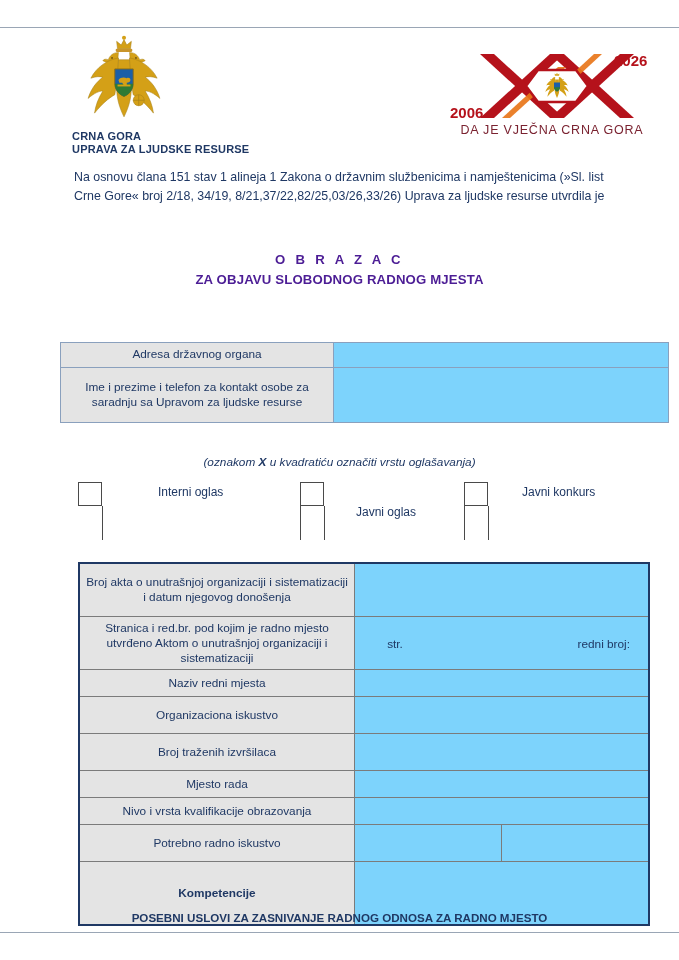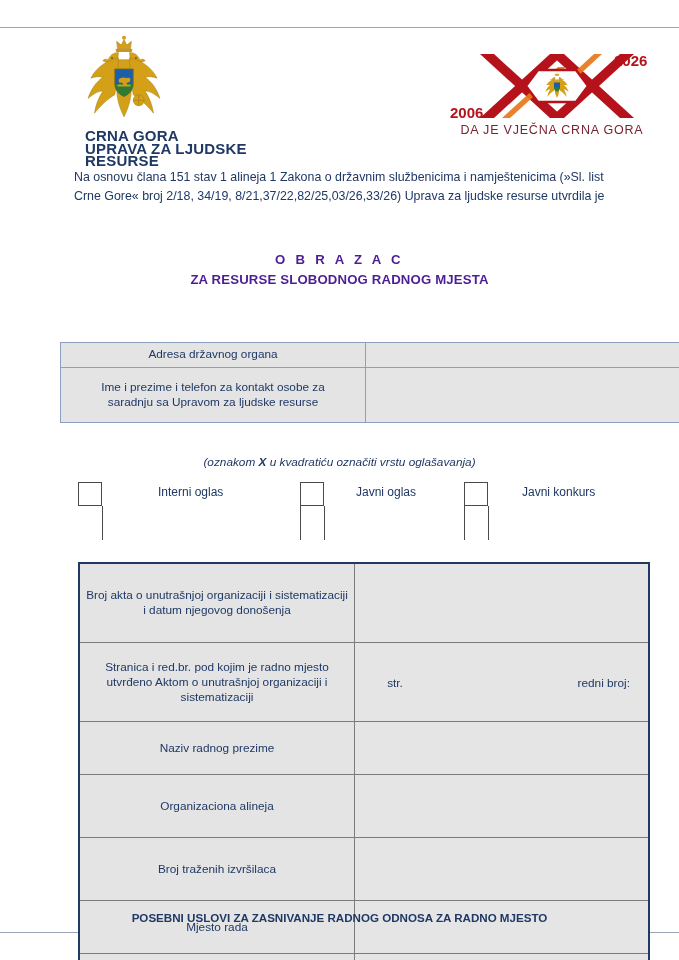--- a/index.html
+++ b/index.html
@@ -41,26 +41,25 @@
   }
   .crest-block {
     position: absolute;
     left: 72px;
     top: 0px;
     width: 250px;
   }
   .crest-svg { display: block; margin-left: 6px; }
   .crest-caption {
     margin-top: 4px;
-    font-size: 15px;
+    font-size: 11px;
     font-weight: bold;
     line-height: 12.5px;
     letter-spacing: 0.2px;
     color: #1f3864;
-    margin-left: 13px;
   }
 
   .anniv-block {
     position: absolute;
     right: 18px;
     top: 10px;
     width: 215px;
     text-align: center;
   }
   .anniv-svg { display: block; }
@@ -104,28 +103,28 @@
   
   table.form-table {
     border-collapse: collapse;
     table-layout: fixed;
   }
   table.form-table td {
     border: 1px solid #8aa0bd;
     font-size: 11.8px;
     line-height: 15.5px;
     color: #1f3864;
-    padding: 2px 20px;
+    padding: 2px 4px;
     vertical-align: middle;
   }
   td.lbl {
     background: #e4e4e4;
     text-align: center;
   }
-  td.val { background: #e5e5e5; }
+  td.val { background: #7dd3fc; }
 
   
   #table-one {
     position: absolute;
     top: 342px;
     left: 60px;
     width: 590px;
   }
   #table-one td { border-color: #8aa0bd; }
   #table-one .c1 { width: 264px; }
@@ -187,21 +186,21 @@
     left: 78px;
     width: 572px;
     border: 2px solid #1f3864;
     border-collapse: collapse;
   }
   #table-two td {
     border: 1px solid #7b7b7b;
     font-size: 11.8px;
     line-height: 15px;
     color: #1f3864;
-    padding: 15px 4px;
+    padding: 2px 4px;
     vertical-align: middle;
   }
   #table-two .c1 { width: 266px; }
   #table-two .sub-small { width: 33px; }
   #table-two td.val-split { padding: 0; }
   .split-inner {
     display: flex;
     width: 100%;
     height: 100%;
     font-size: 11.8px;
@@ -302,21 +301,21 @@
 
         <text x="106" y="90" text-anchor="middle" font-family="Liberation Sans, sans-serif" font-size="12.5" letter-spacing="0.8" fill="#7a2230">DA JE VJEČNA CRNA GORA</text>
       </svg>
     </div>
   </div>
 
   <div class="intro">Na osnovu člana 151 stav 1 alineja 1 Zakona o državnim službenicima i namještenicima (»Sl. list Crne Gore« broj 2/18, 34/19, 8/21,37/22,82/25,03/26,33/26) Uprava za ljudske resurse utvrdila je</div>
 
   <div class="form-title">
     <div class="l1">O B R A Z A C</div>
-    <div class="l2">ZA RESURSE SLOBODNOG RADNOG MJESTA</div>
+    <div class="l2">ZA OBJAVU SLOBODNOG RADNOG MJESTA</div>
   </div>
 
 
   <table id="table-one" class="form-table">
     <tbody>
       <tr>
         <td class="lbl c1">Adresa državnog organa</td>
         <td class="val c2" style="height:20px;"></td>
       </tr>
       <tr>
@@ -335,21 +334,21 @@
     <div class="chk-item" style="left:78px;">
       <div class="chk-box"></div>
       <div class="chk-stem right"></div>
       <div class="chk-label" style="left:80px;">Interni oglas</div>
     </div>
 
     <div class="chk-item" style="left:300px;">
       <div class="chk-box"></div>
       <div class="chk-stem left"></div>
       <div class="chk-stem right"></div>
-      <div class="chk-label" style="left:56px;">Javni oglas</div>
+      <div class="chk-label" style="left:56px;margin-top:20px;">Javni oglas</div>
     </div>
 
     <div class="chk-item" style="left:464px;">
       <div class="chk-box"></div>
       <div class="chk-stem left"></div>
       <div class="chk-stem right"></div>
       <div class="chk-label" style="left:58px;">Javni konkurs</div>
     </div>
   </div>
 
@@ -364,40 +363,49 @@
         <td class="lbl c1" style="height:48px;">Stranica i red.br. pod kojim je radno mjesto utvrđeno Aktom o unutrašnjoj organizaciji i sistematizaciji</td>
         <td class="val val-split" colspan="2">
           <div class="split-inner">
             <span class="split-left">str.</span>
             <span class="split-right">redni broj:</span>
           </div>
         </td>
       </tr>
 
       <tr>
-        <td class="lbl c1" style="height:22px;">Naziv radnog prezime</td>
-        <td class="val" colspan="2"></td>
-      </tr>
-
-      <tr>
-        <td class="lbl c1" style="height:32px;">Organizaciona alineja</td>
+        <td class="lbl c1" style="height:22px;">Naziv redni mjesta</td>
+        <td class="val" colspan="2"></td>
+      </tr>
+
+      <tr>
+        <td class="lbl c1" style="height:32px;">Organizaciona iskustvo</td>
         <td class="val" colspan="2"></td>
       </tr>
 
       <tr>
         <td class="lbl c1" style="height:32px;">Broj traženih izvršilaca</td>
         <td class="val" colspan="2"></td>
       </tr>
 
       <tr>
         <td class="lbl c1" style="height:22px;">Mjesto rada</td>
         <td class="val" colspan="2"></td>
       </tr>
 
-
+      <tr>
+        <td class="lbl c1" style="height:22px;">Nivo i vrsta kvalifikacije obrazovanja</td>
+        <td class="val" colspan="2"></td>
+      </tr>
+
+      <tr>
+        <td class="lbl c1" style="height:32px;">Potrebno radno iskustvo</td>
+        <td class="val sub-small"></td>
+        <td class="val"></td>
+      </tr>
 
       <tr>
         <td class="lbl c1" style="height:58px;font-weight:bold;">Kompetencije</td>
         <td class="val" colspan="2"></td>
       </tr>
     </tbody>
   </table>
 
   <div class="bottom-heading">POSEBNI USLOVI ZA ZASNIVANJE RADNOG  ODNOSA ZA RADNO MJESTO</div>
 

